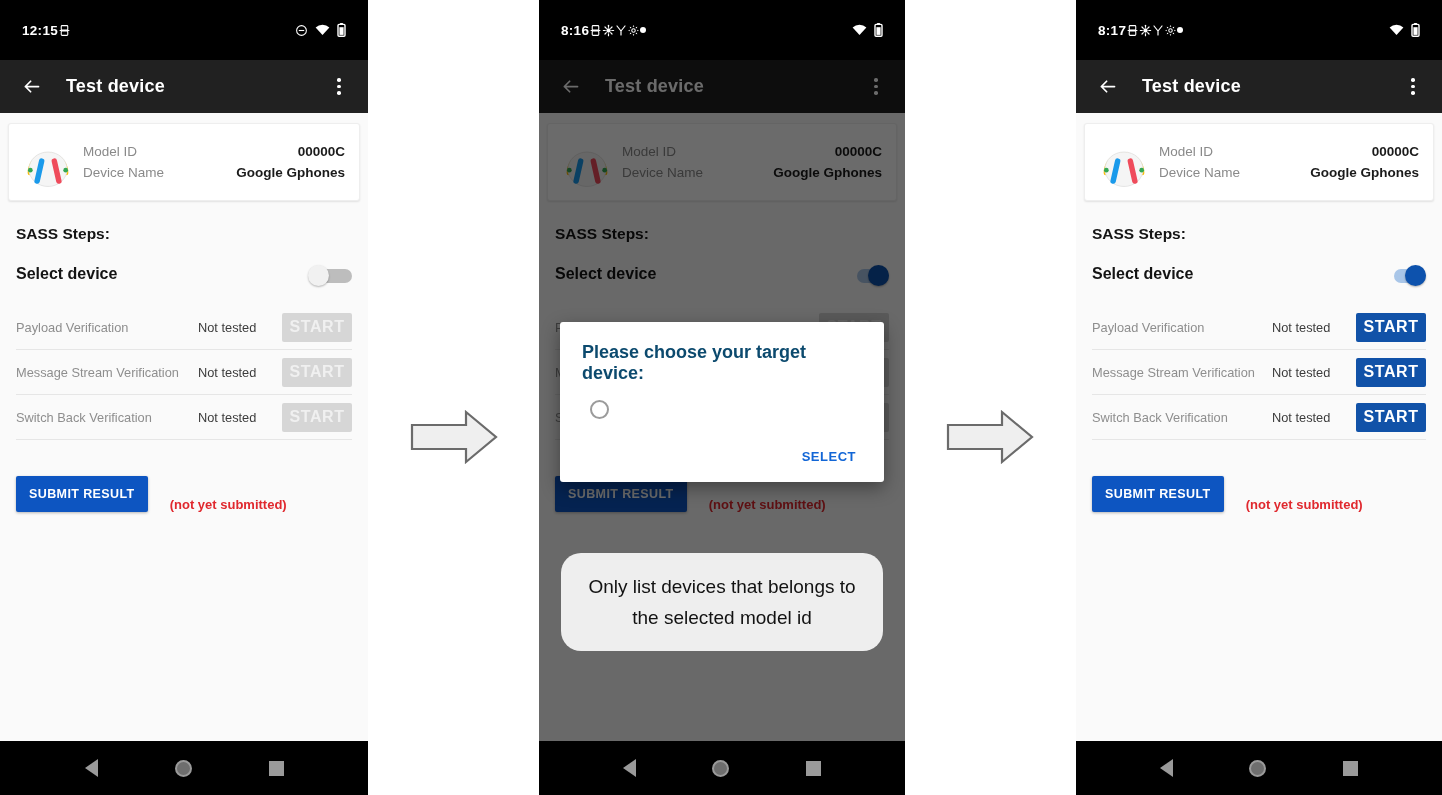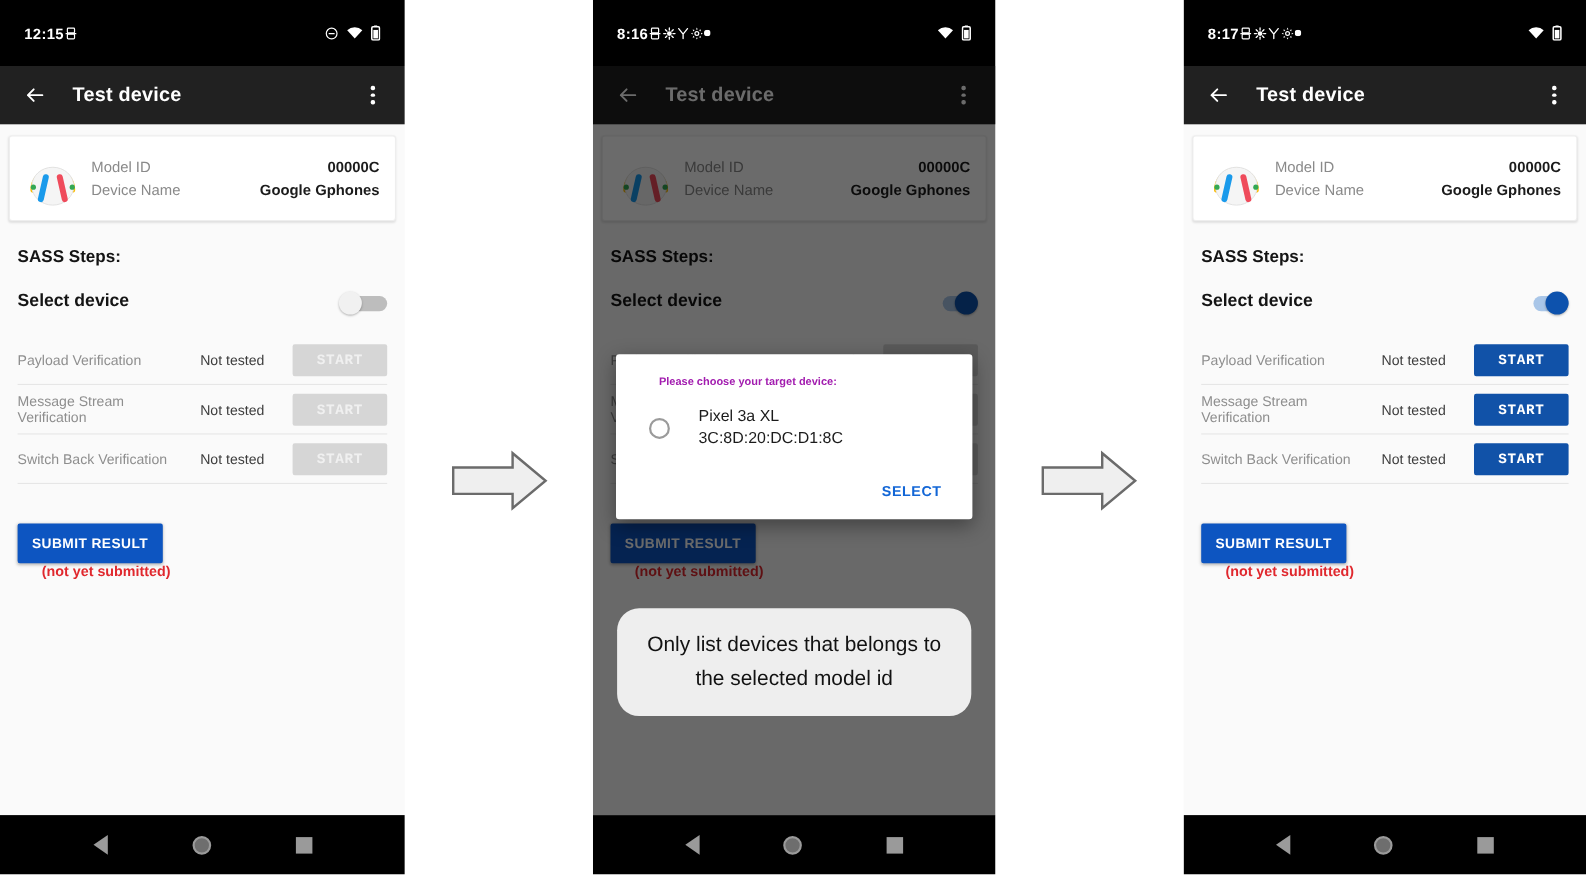--- a/index.html
+++ b/index.html
@@ -133,40 +133,39 @@
     line-height: 15px;
     padding-right: 6px;
   }
   .test-row .state {
     width: 84px;
     font-size: 12.8px;
     color: #3c3c3c;
     text-align: left;
   }
   .start-btn {
-    width: 86px;
+    width: 70px;
     height: 29px;
     border: none;
     border-radius: 2px;
     background: #d6d6d6;
     color: #f0f0f0;
-    font-size: 13px;
+    font-size: 16px;
     font-weight: bold;
     letter-spacing: .6px;
-    font-family: Liberation Mono, monospace;
+    font-family: Liberation Sans, sans-serif;
     cursor: default;
   }
   .start-btn.enabled { background: #1152a8; color: #ffffff; }
 
   
   .submit-area {
     display: flex;
-    align-items: flex-start;
+    align-items: flex-end;
     margin-top: 36px;
-    flex-direction: column;
   }
   .submit-btn {
     background: #0d55c1;
     color: #ffffff;
     border: none;
     border-radius: 2px;
     padding: 11px 13px;
     font-size: 12.5px;
     font-weight: bold;
     letter-spacing: .4px;
@@ -220,25 +219,24 @@
     z-index: 10;
     left: 21px;
     top: 322px;
     width: 324px;
     background: #ffffff;
     border-radius: 3px;
     box-shadow: 0 6px 18px rgba(0,0,0,0.38);
     padding: 20px 22px 8px 22px;
   }
   .dialog-title {
-    font-size: 10px;
+    font-size: 18px;
     font-weight: bold;
-    color: #a21caf;
+    color: #0c4a6e;
     margin-bottom: 16px;
-    margin-left: 17px;
   }
   .dialog-option {
     display: flex;
     align-items: center;
     padding-left: 8px;
   }
   .radio {
     width: 19px; height: 19px; border-radius: 50%;
     border: 2px solid #9b9b9b;
     flex: none;
@@ -549,24 +547,20 @@
       <span class="submit-note">(not yet submitted)</span>
     </div>
   </div>
 
   <div class="scrim"></div>
 
   <div class="dialog">
     <div class="dialog-title">Please choose your target device:</div>
     <div class="dialog-option">
       <span class="radio"></span>
-      <span class="opt-text">
-        <span>Pixel 3a XL</span><br>
-        <span>3C:8D:20:DC:D1:8C</span>
-      </span>
     </div>
     <div class="dialog-actions">
       <button class="dialog-select">SELECT</button>
     </div>
   </div>
 
   <div class="annotation">Only list devices that belongs to the selected model id</div>
 
   <div class="nav-bar">
     <span class="nav-back"></span>

